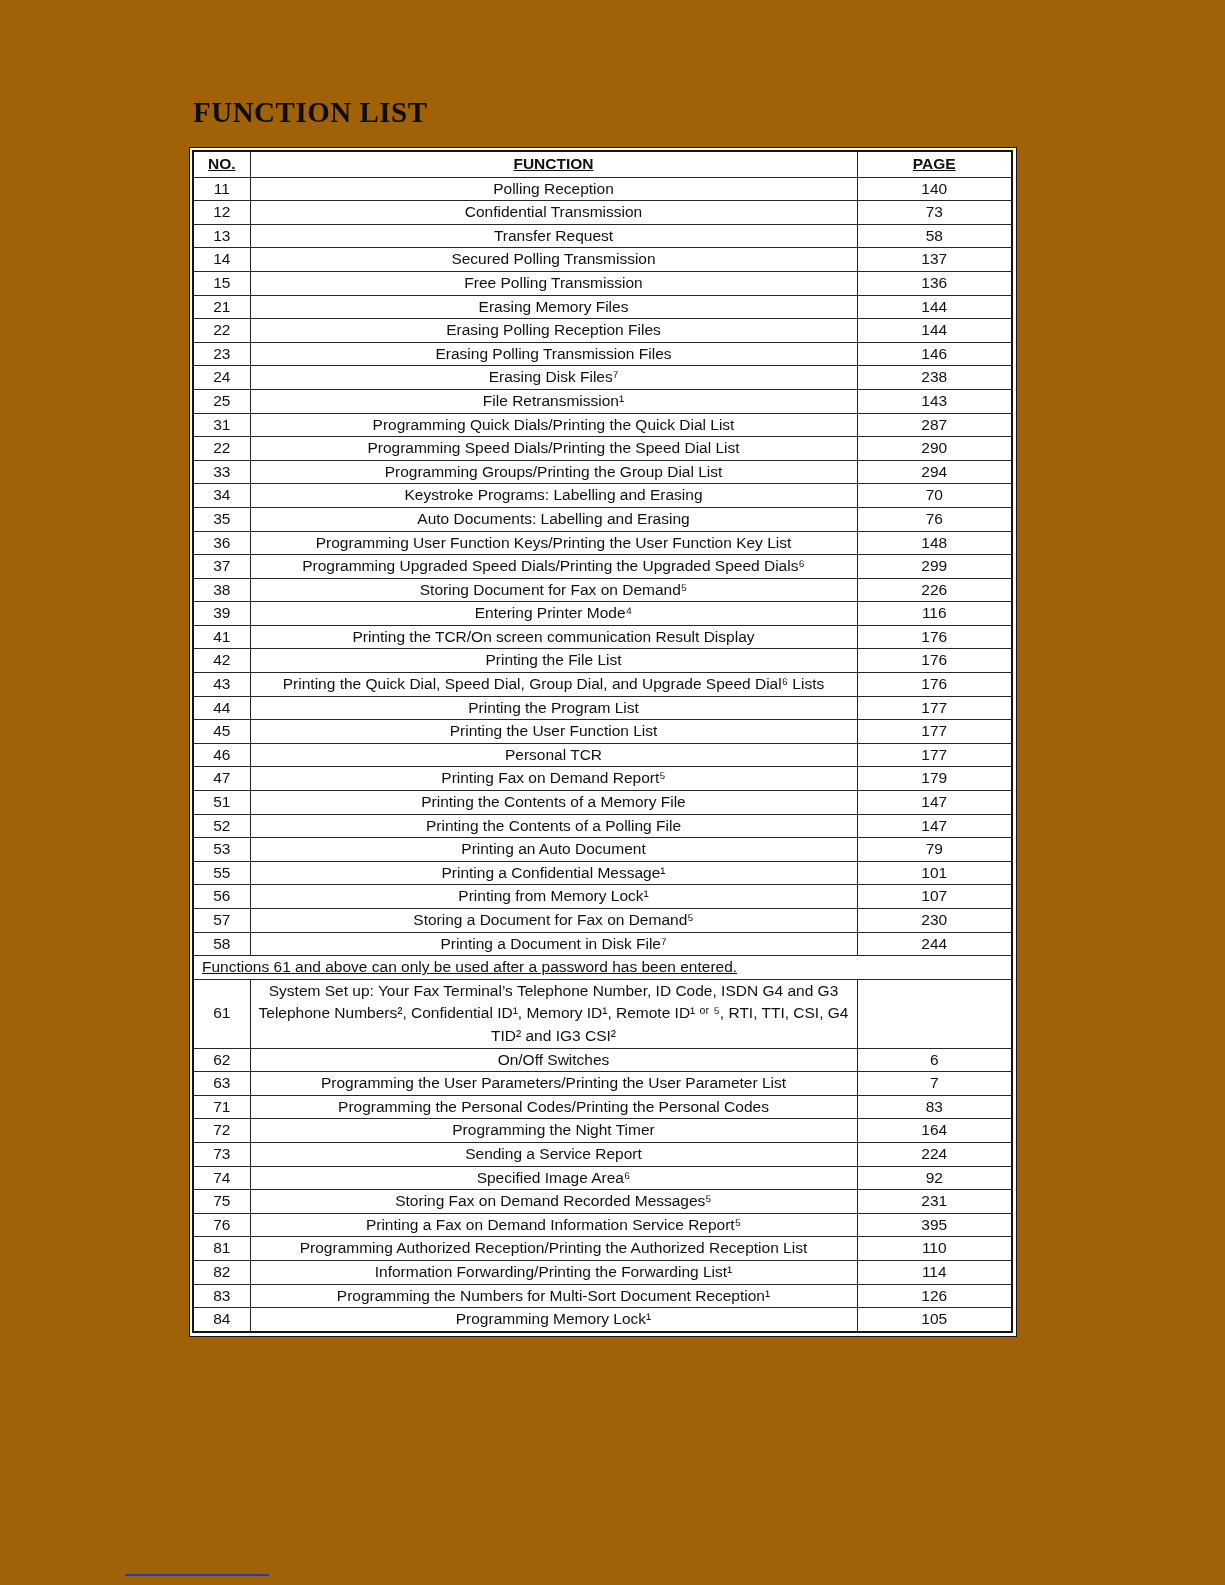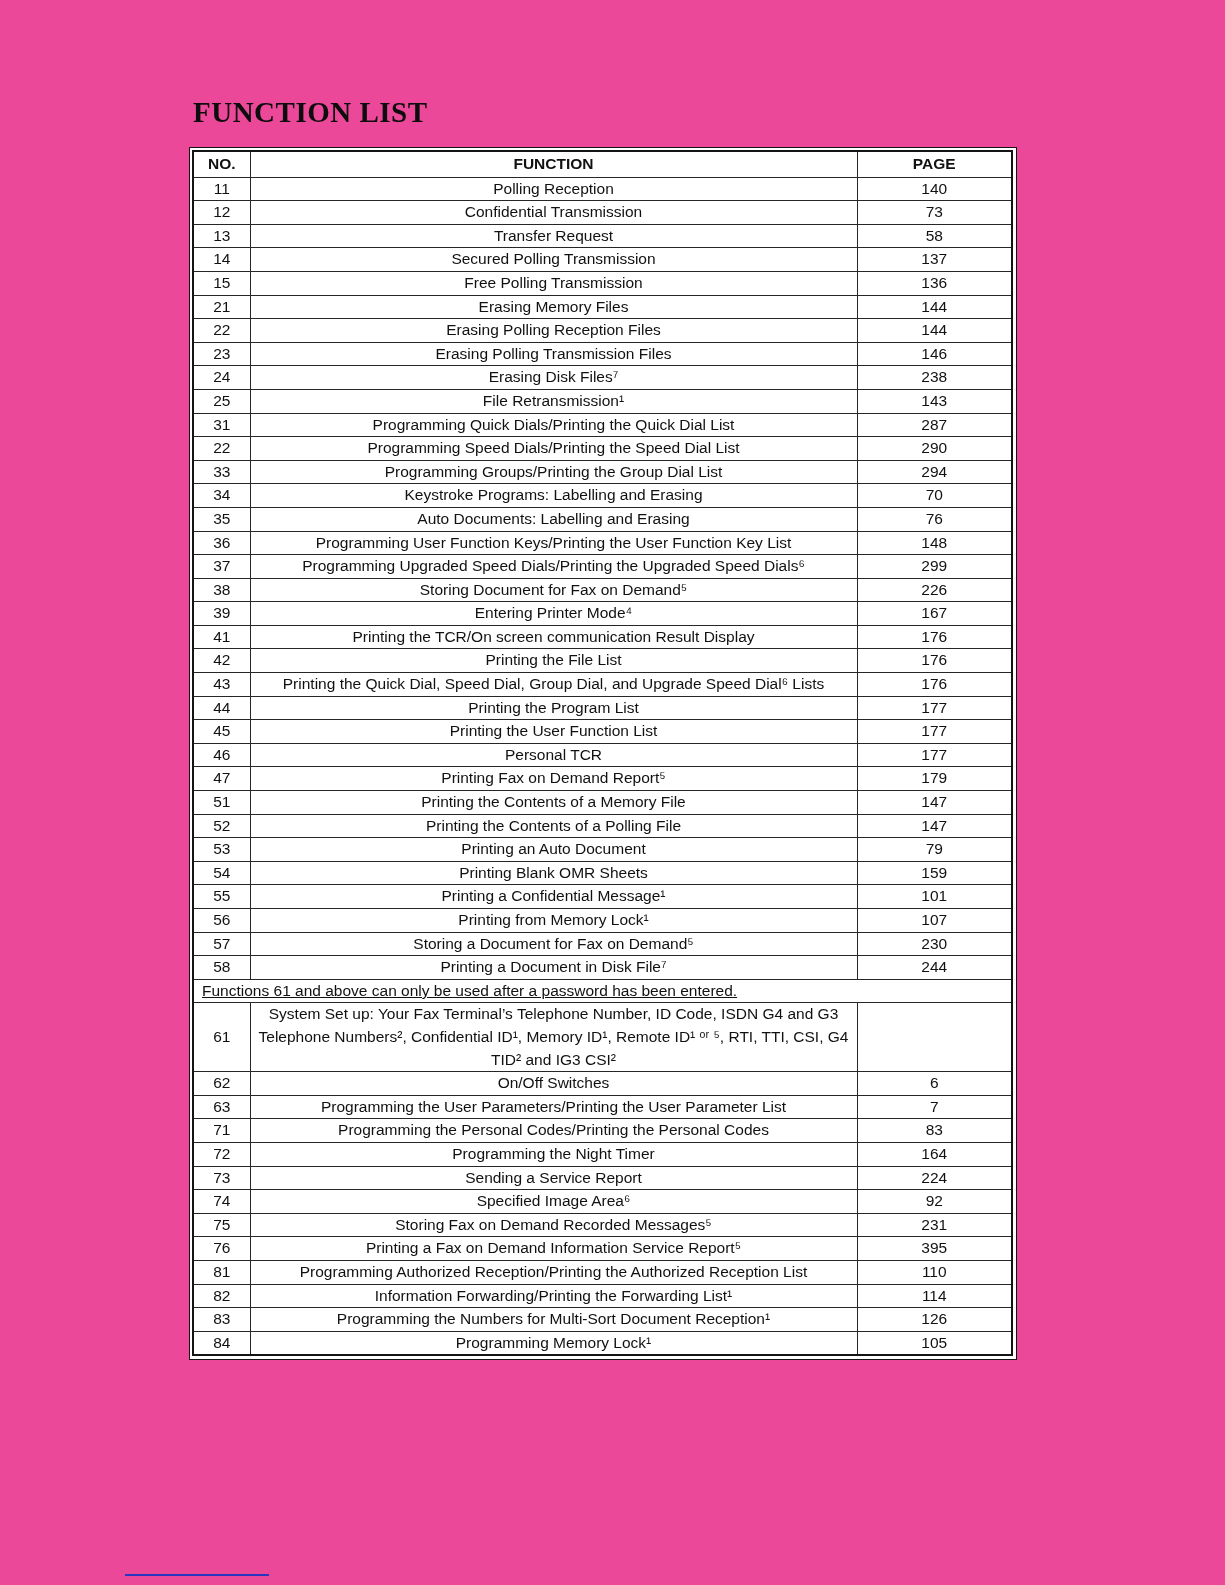--- a/index.html
+++ b/index.html
@@ -5,21 +5,21 @@
   html, body {
     margin: 0;
     padding: 0;
     background: #e8e8e8;
   }
   .page {
     position: relative;
     width: 1225px;
     height: 1585px;
     margin: 0 auto;
-    background: #ec4899;
+    background: #a16207;
     font-family: "Liberation Sans", sans-serif;
     color: #111;
     overflow: hidden;
   }
   .page-title {
     position: absolute;
     left: 193px;
     top: 96px;
     font-family: "Liberation Serif", serif;
     font-weight: bold;
@@ -52,20 +52,21 @@
     line-height: 22.6px;
     padding: 0 8px;
     overflow: hidden;
   }
   table.function-table th {
     font-weight: bold;
     text-align: center;
     padding: 1px 8px;
   }
   table.function-table th span {
+    text-decoration: underline;
   }
   td.cell-no {
     text-align: center;
     vertical-align: middle;
     padding: 0 2px;
   }
   td.cell-function {
     text-align: center;
     vertical-align: top;
     padding-left: 11px;
@@ -197,21 +198,21 @@
             <td class="cell-page">299</td>
           </tr>
           <tr>
             <td class="cell-no">38</td>
             <td class="cell-function">Storing Document for Fax on Demand⁵</td>
             <td class="cell-page">226</td>
           </tr>
           <tr>
             <td class="cell-no">39</td>
             <td class="cell-function">Entering Printer Mode⁴</td>
-            <td class="cell-page">167</td>
+            <td class="cell-page">116</td>
           </tr>
           <tr>
             <td class="cell-no">41</td>
             <td class="cell-function">Printing the TCR/On screen communication Result Display</td>
             <td class="cell-page">176</td>
           </tr>
           <tr>
             <td class="cell-no">42</td>
             <td class="cell-function">Printing the File List</td>
             <td class="cell-page">176</td>
@@ -250,25 +251,20 @@
             <td class="cell-no">52</td>
             <td class="cell-function">Printing the Contents of a Polling File</td>
             <td class="cell-page">147</td>
           </tr>
           <tr>
             <td class="cell-no">53</td>
             <td class="cell-function">Printing an Auto Document</td>
             <td class="cell-page">79</td>
           </tr>
           <tr>
-            <td class="cell-no">54</td>
-            <td class="cell-function">Printing Blank OMR Sheets</td>
-            <td class="cell-page">159</td>
-          </tr>
-          <tr>
             <td class="cell-no">55</td>
             <td class="cell-function">Printing a Confidential Message¹</td>
             <td class="cell-page">101</td>
           </tr>
           <tr>
             <td class="cell-no">56</td>
             <td class="cell-function">Printing from Memory Lock¹</td>
             <td class="cell-page">107</td>
           </tr>
           <tr>

